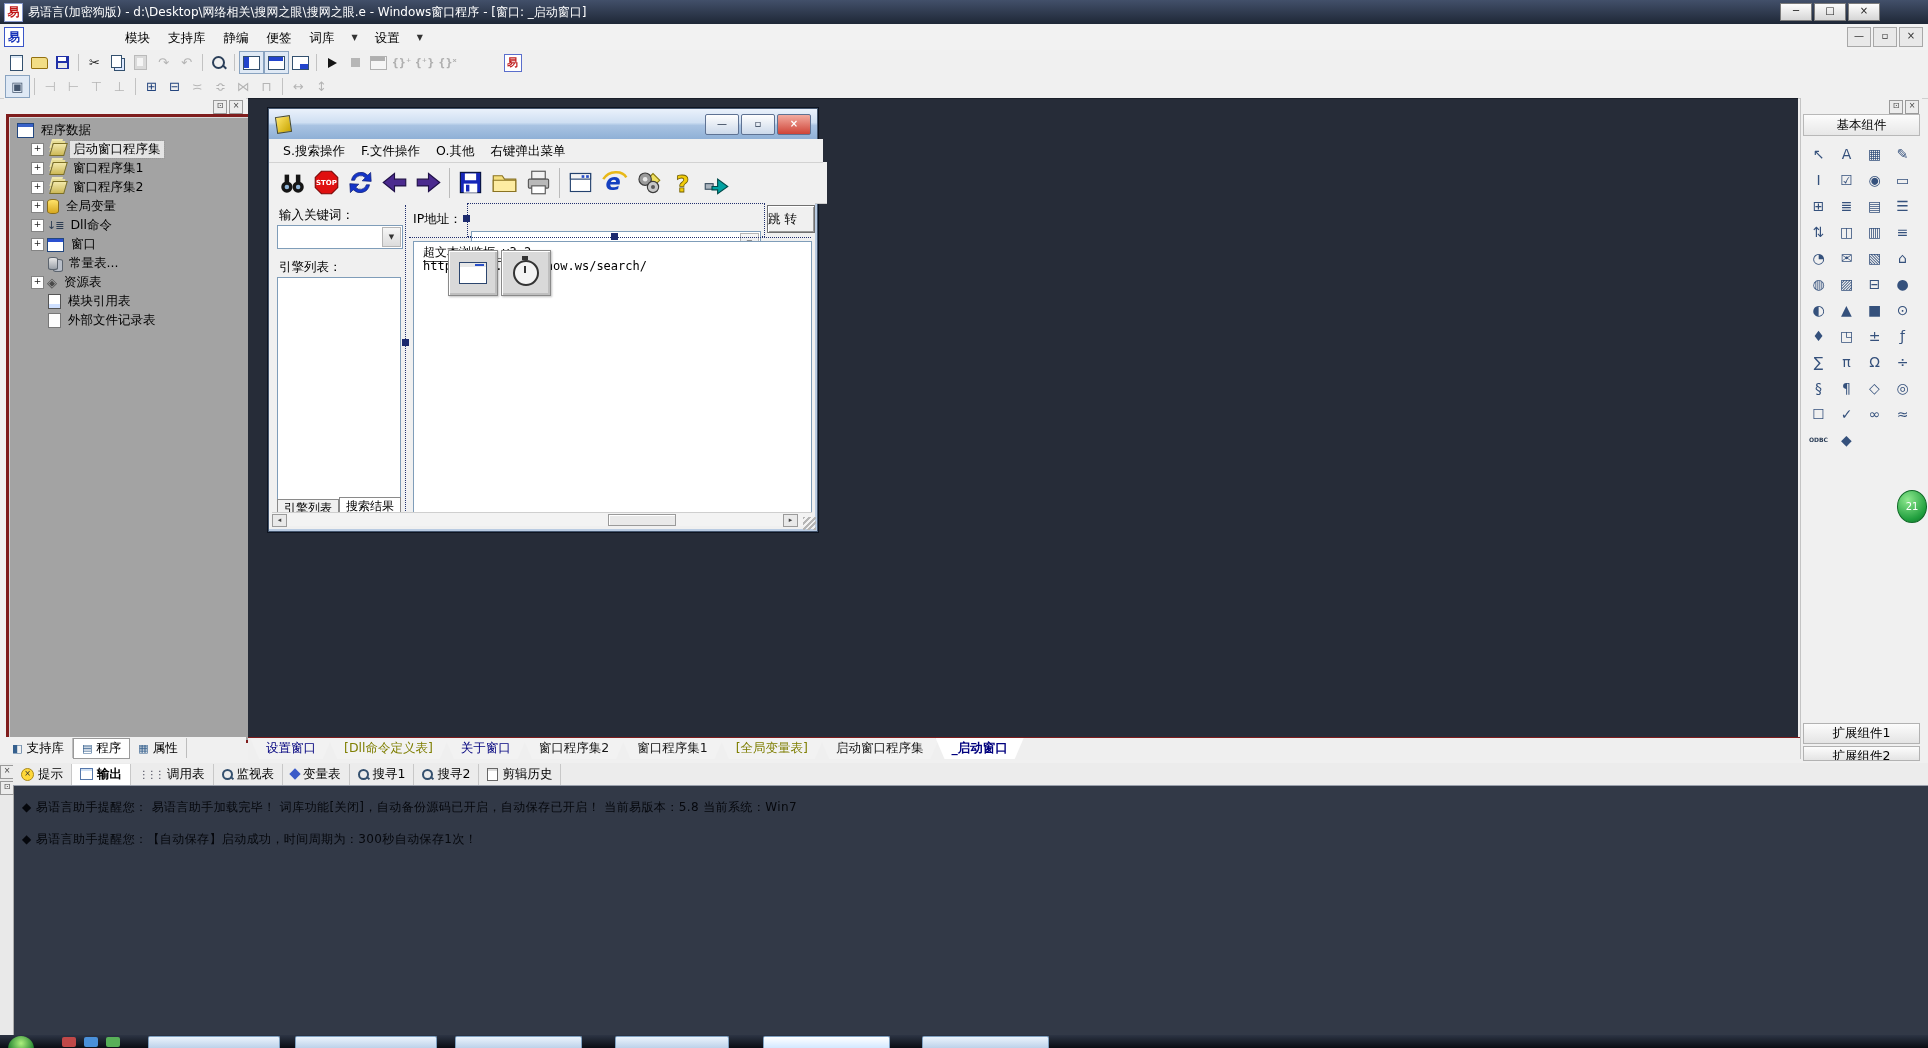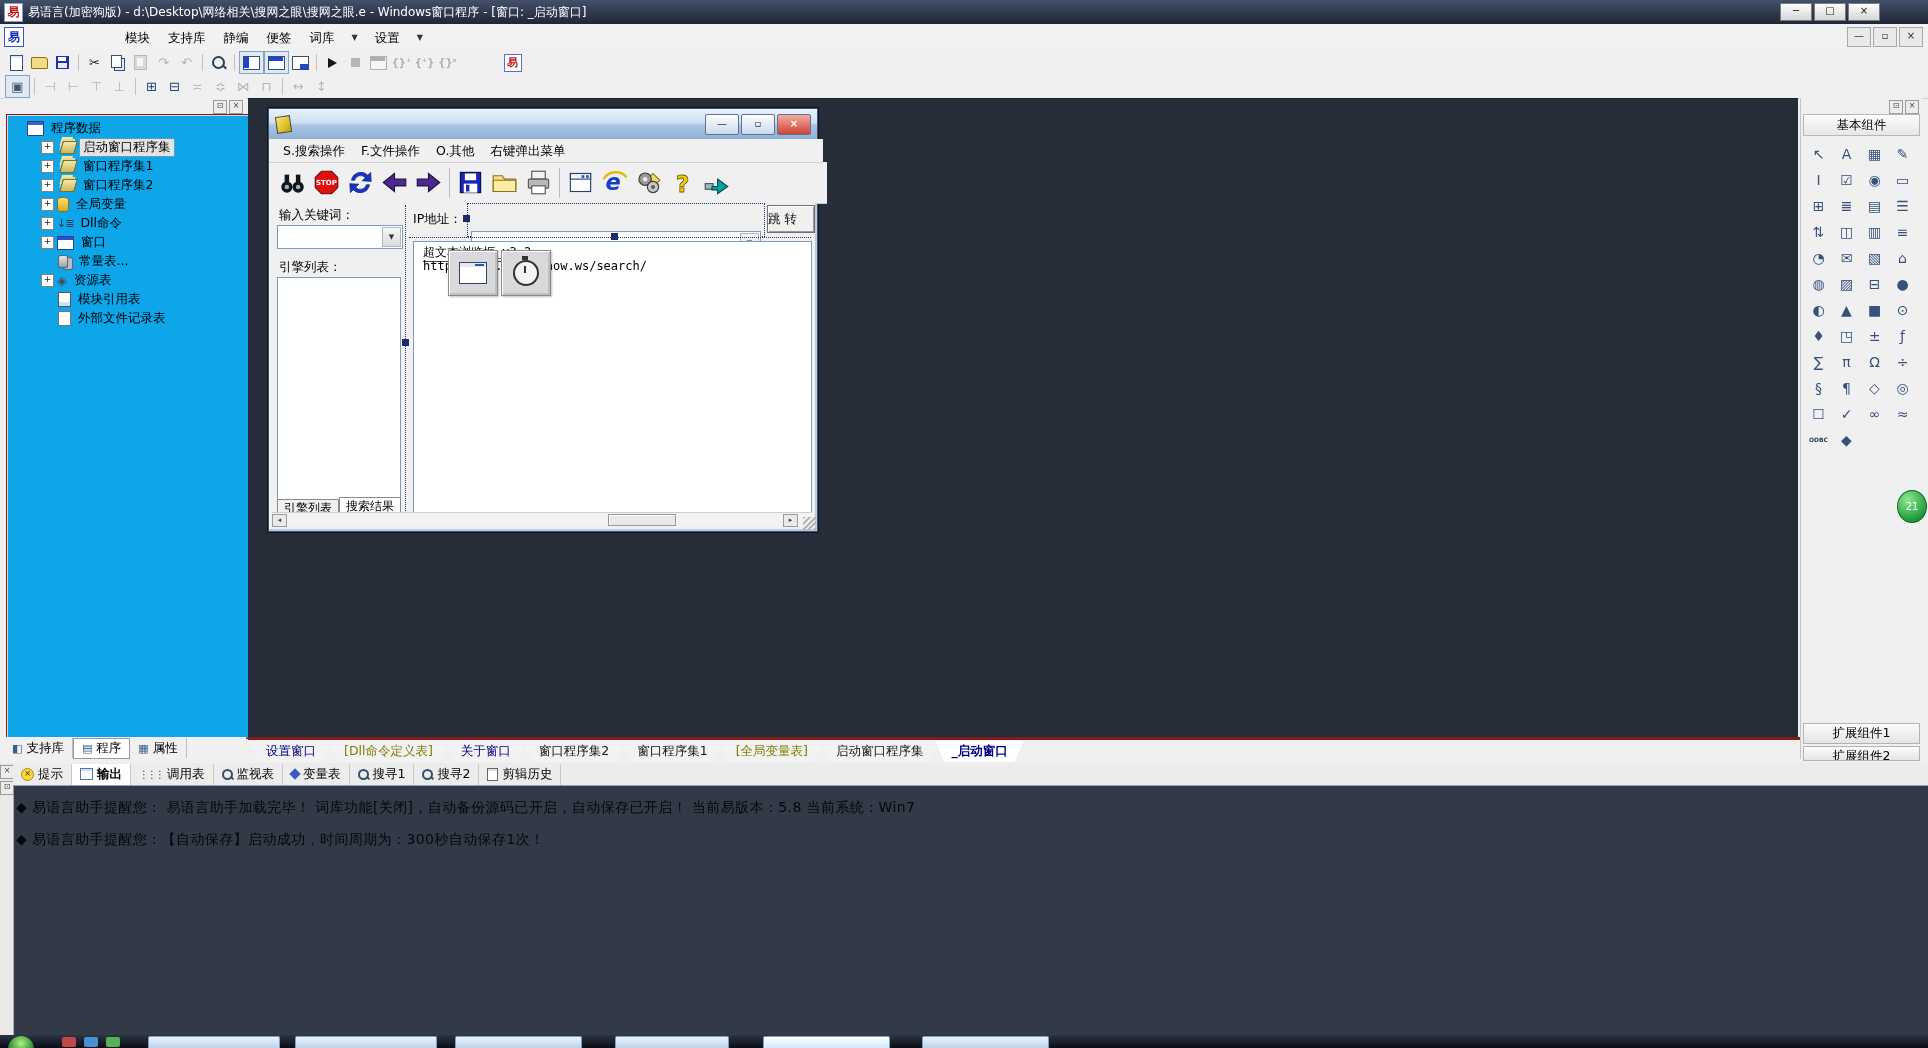--- a/index.html
+++ b/index.html
@@ -44,21 +44,21 @@
 .pressed{background:#dfe9f5;border:1px solid #89a3c0;}
 .ic-run{width:0;height:0;border-left:9px solid #151515;border-top:5px solid transparent;border-bottom:5px solid transparent;}
 .ic-stopsq{width:9px;height:9px;background:#5a5a5a;}
 .bracet{font-size:10px;font-weight:bold;color:#4a4a4a;}
 .ic-mascot{width:16px;height:16px;background:#fff;border:1px solid #5a6ecc;color:#c02020;font-weight:bold;font-size:11px;line-height:16px;text-align:center;}
 .mgap{width:42px;}
 
 #lp{left:4px;top:98px;width:242px;height:639px;background:#f0f0f0;}
 .minibtn{width:12px;height:12px;border:1px solid #9a9a9a;background:#ececec;font-size:8px;line-height:10px;text-align:center;color:#444;margin-left:2px;}
 #lp .mb{right:3px;top:2px;display:flex;}
-#tree{left:2px;top:16px;width:236px;height:619px;background:#0ea5e9;border:1px solid #7f1d1d;box-shadow:inset 1px 1px 0 #d8d8d8;padding:4px 0 0 20px;overflow:hidden;}
+#tree{left:2px;top:16px;width:236px;height:619px;background:#a3a3a3;border:3px solid #7f1d1d;box-shadow:inset 1px 1px 0 #d8d8d8;padding:4px 0 0 8px;overflow:hidden;}
 .titem{height:19px;display:flex;align-items:center;white-space:nowrap;font-size:12.5px;}
 .texp{width:11px;height:11px;border:1px solid #848484;background:#fff;font-size:9px;line-height:9px;text-align:center;color:#222;margin:0 3px 0 14px;flex:none;}
 .noexp{margin-left:31px;}
 .tlab{padding:0 3px;}
 .tsel{background:#e4e4e4;outline:1px dotted #9a9a9a;}
 .tico{margin-right:4px;flex:none;}
 .ti-root{width:15px;height:13px;background:#fff;border:1px solid #23477e;box-shadow:inset 0 3px 0 #3a62c8;}
 .ti-layers{width:13px;height:11px;transform:skewX(-16deg);border:1px solid #7c6f25;background:linear-gradient(#f2e8ab,#cdb957);box-shadow:-2px -3px 0 -1px #e6dc96,-4px -6px 0 -2px #efe7ae;margin-left:4px;}
 .ti-var{width:10px;height:13px;background:linear-gradient(#ffe36a,#d7a81f);border:1px solid #8a6d1a;border-radius:5px/3px;}
 .ti-dll{font-size:11px;color:#2c3c52;letter-spacing:-1px;}
@@ -104,21 +104,21 @@
 .bwicon{width:26px;height:20px;background:#fff;border:1px solid #2c466e;box-shadow:inset 0 4px 0 #e8e8e8;position:relative;}
 .bwicon:before{content:"";position:absolute;right:2px;top:1px;width:9px;height:2px;background:#2a50c8;}
 .bclock{width:22px;height:22px;border:2px solid #333;border-radius:50%;background:#f4f4f4;position:relative;}
 .bclock:before{content:"";position:absolute;left:7px;top:-6px;width:6px;height:4px;background:#333;}
 .bclock:after{content:"";position:absolute;left:9px;top:4px;width:2px;height:7px;background:#333;}
 #iwsb{left:3px;top:403px;width:540px;height:13px;background:#f3f3f3;border-top:1px solid #cfcfcf;}
 .sbarrow{width:13px;height:11px;background:#e9e9e9;border:1px solid #9a9a9a;font-size:7px;line-height:10px;text-align:center;color:#444;}
 .sbthumb{position:absolute;left:336px;top:1px;width:66px;height:10px;background:#e9e9e9;border:1px solid #9a9a9a;box-shadow:inset 1px 1px 0 #fff;}
 #iwgrip{right:1px;bottom:1px;width:13px;height:13px;background:repeating-linear-gradient(135deg,#b5b5b5 0 2px,transparent 2px 4px);}
 
-#dts{left:248px;top:737px;width:1550px;height:22px;background:#efefef;border-top:3px solid #7f1d1d;display:flex;align-items:flex-end;padding-left:6px;}
+#dts{left:248px;top:737px;width:1550px;height:22px;background:#efefef;border-top:1px solid #7f1d1d;display:flex;align-items:flex-start;padding-left:6px;}
 .dtab{line-height:20px;height:21px;padding:0 16px;font-size:12.5px;white-space:nowrap;
   clip-path:polygon(0 0,100% 0,calc(100% - 9px) 100%,9px 100%);background:#f2f2f2;filter:drop-shadow(0 0 1px #808080);margin-left:-4px;}
 .dtab.act{background:#ffffff;font-weight:bold;}
 .c-navy{color:#00007e;}.c-olive{color:#7e7e00;}.c-black{color:#151515;}
 
 #rp{left:1800px;top:98px;width:121px;height:661px;background:#f0f0f0;border-left:1px solid #c4c4c4;}
 #rp .mb{right:3px;top:2px;display:flex;}
 .rp-h{position:absolute;left:2px;top:16px;right:2px;height:20px;line-height:20px;text-align:center;font-size:12.5px;background:linear-gradient(#fcfcfc,#e7e7e7);border:1px solid #b8b8b8;}
 .rp-grid{position:absolute;left:5px;top:44px;width:112px;display:grid;grid-template-columns:repeat(4,28px);grid-auto-rows:26px;}
 .rp-grid span{width:25px;height:23px;display:flex;align-items:center;justify-content:center;font-size:14px;color:#35517c;}
@@ -131,21 +131,21 @@
 #optabs{left:13px;top:0;right:0;height:22px;background:#ececec;border-bottom:1px solid #9aa0ac;display:flex;align-items:center;position:absolute;width:1915px;}
 .otab{display:flex;align-items:center;gap:4px;padding:0 8px;height:21px;border-right:1px solid #c8c8c8;font-size:12.5px;white-space:nowrap;}
 .otab.act{background:#fff;font-weight:bold;}
 .oi-hint{width:11px;height:11px;border-radius:50%;background:#ffd83a;border:1px solid #a8881a;font-size:8px;line-height:10px;text-align:center;color:#333;}
 .oi-grid{width:11px;height:10px;background:#fff;border:1px solid #5577aa;box-shadow:inset 0 2px 0 #cfe0f4;}
 .oi-dots{font-size:10px;color:#445;letter-spacing:-2px;}
 .oi-mag{width:7px;height:7px;border:2px solid #34506e;border-radius:50%;position:relative;}
 .oi-mag:after{content:"";position:absolute;left:6px;top:6px;width:4px;height:2px;background:#34506e;transform:rotate(45deg);}
 .oi-diamond{width:8px;height:8px;background:#3a5ac8;transform:rotate(45deg);}
 .oi-clip{width:9px;height:11px;background:#fff;border:1px solid #666;box-shadow:inset 0 2px 0 #ddd;}
-.oline{position:absolute;left:16px;font-size:14px;color:#05070c;white-space:nowrap;letter-spacing:.4px;}
+.oline{position:absolute;left:22px;font-size:12px;color:#05070c;white-space:nowrap;letter-spacing:.4px;}
 
 #tkb{left:0;top:1035px;width:1928px;height:13px;background:linear-gradient(#2c3444,#0a0d14);}
 #orb{left:8px;top:1036px;width:26px;height:26px;border-radius:50%;background:radial-gradient(circle at 50% 28%,#aef07e,#2c8a34 55%,#103a20);}
 .tki{position:absolute;top:1037px;width:14px;height:10px;border-radius:2px;}
 .tbbtn{position:absolute;top:1036px;height:12px;background:linear-gradient(#ebf3fc,#b9cfe8);border:1px solid #7fa0c0;border-bottom:none;border-radius:2px 2px 0 0;}
 .tbbtn.hl{background:linear-gradient(#ffffff,#cfe6ff);}
 </style>
 </head>
 <body>
 

